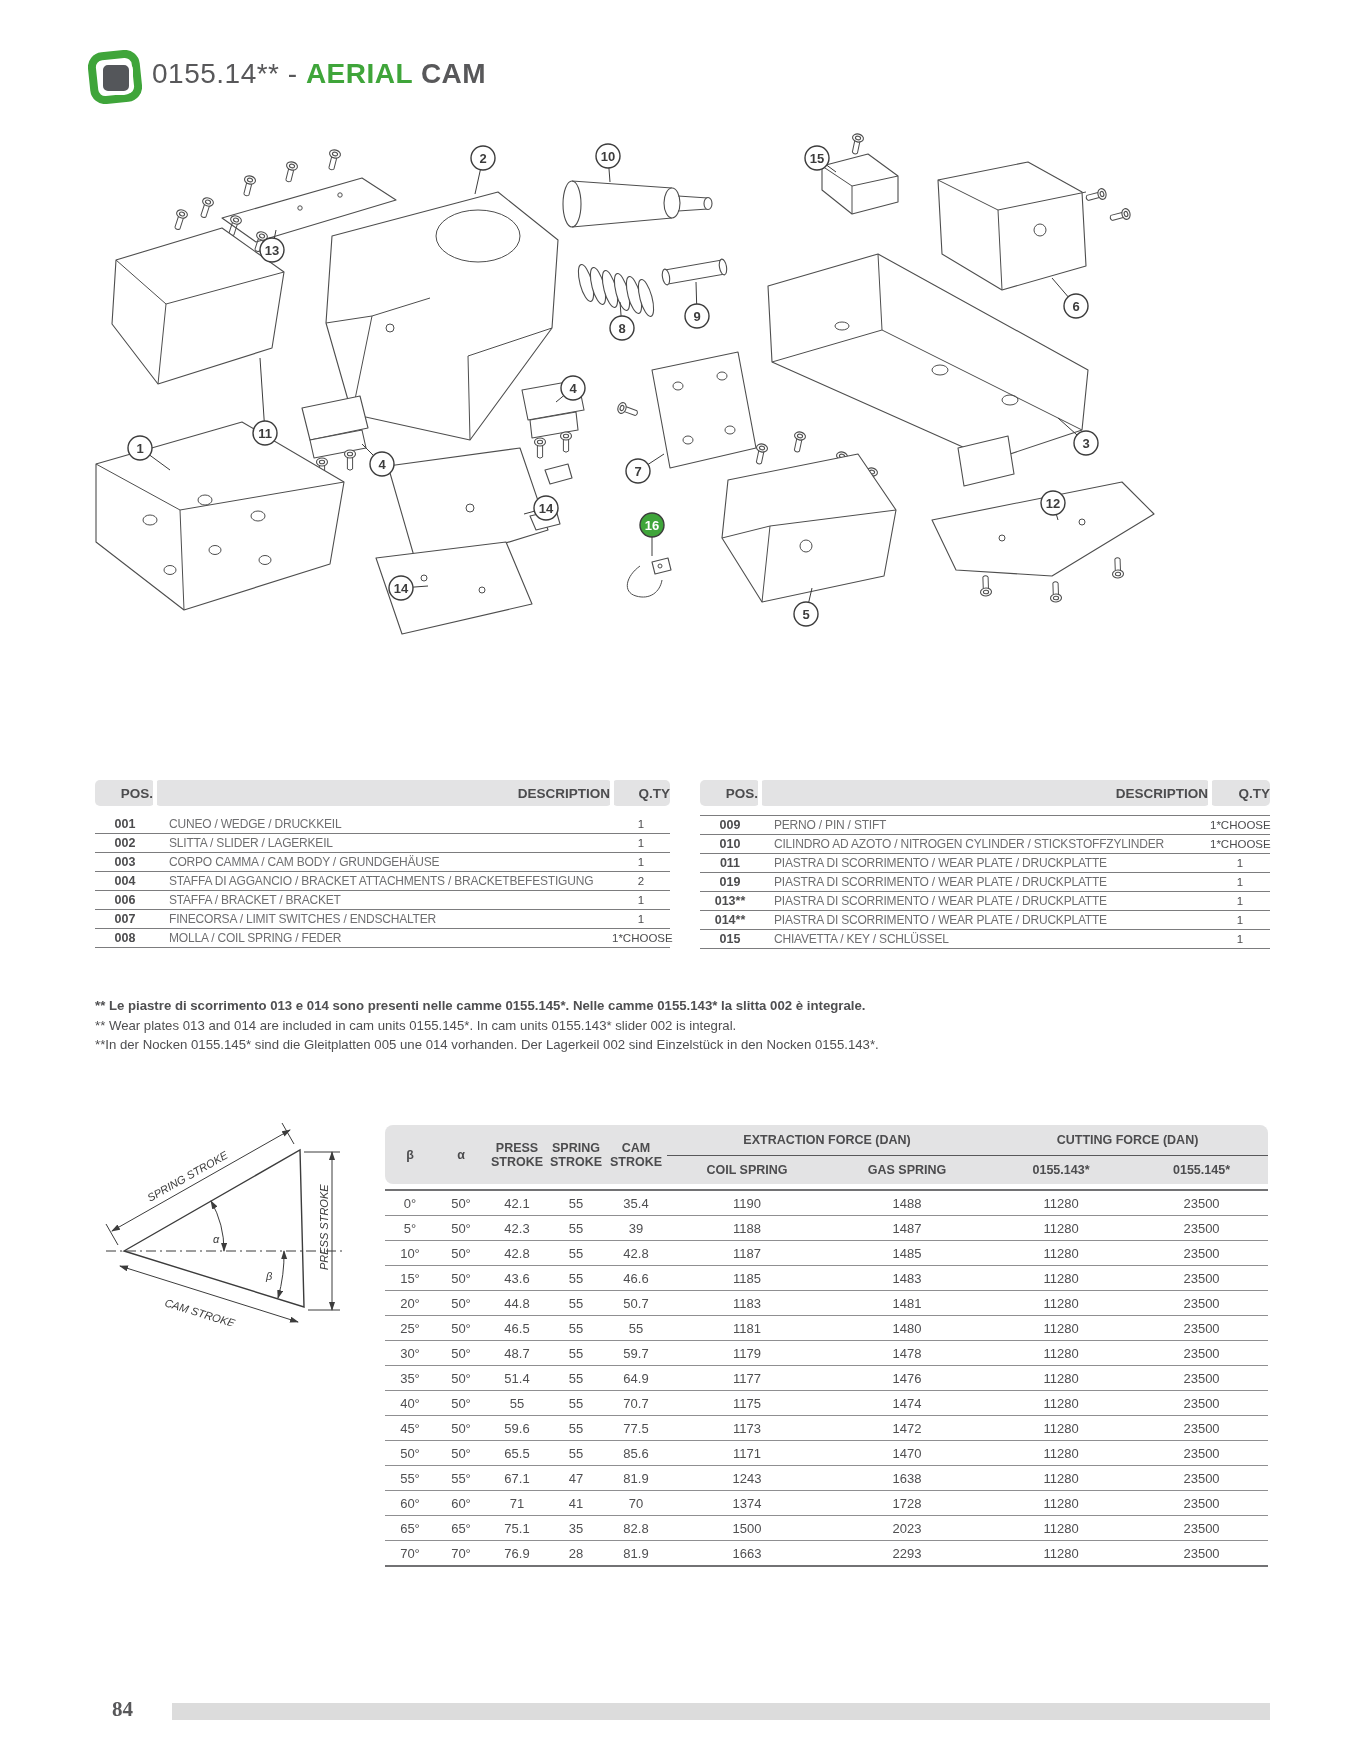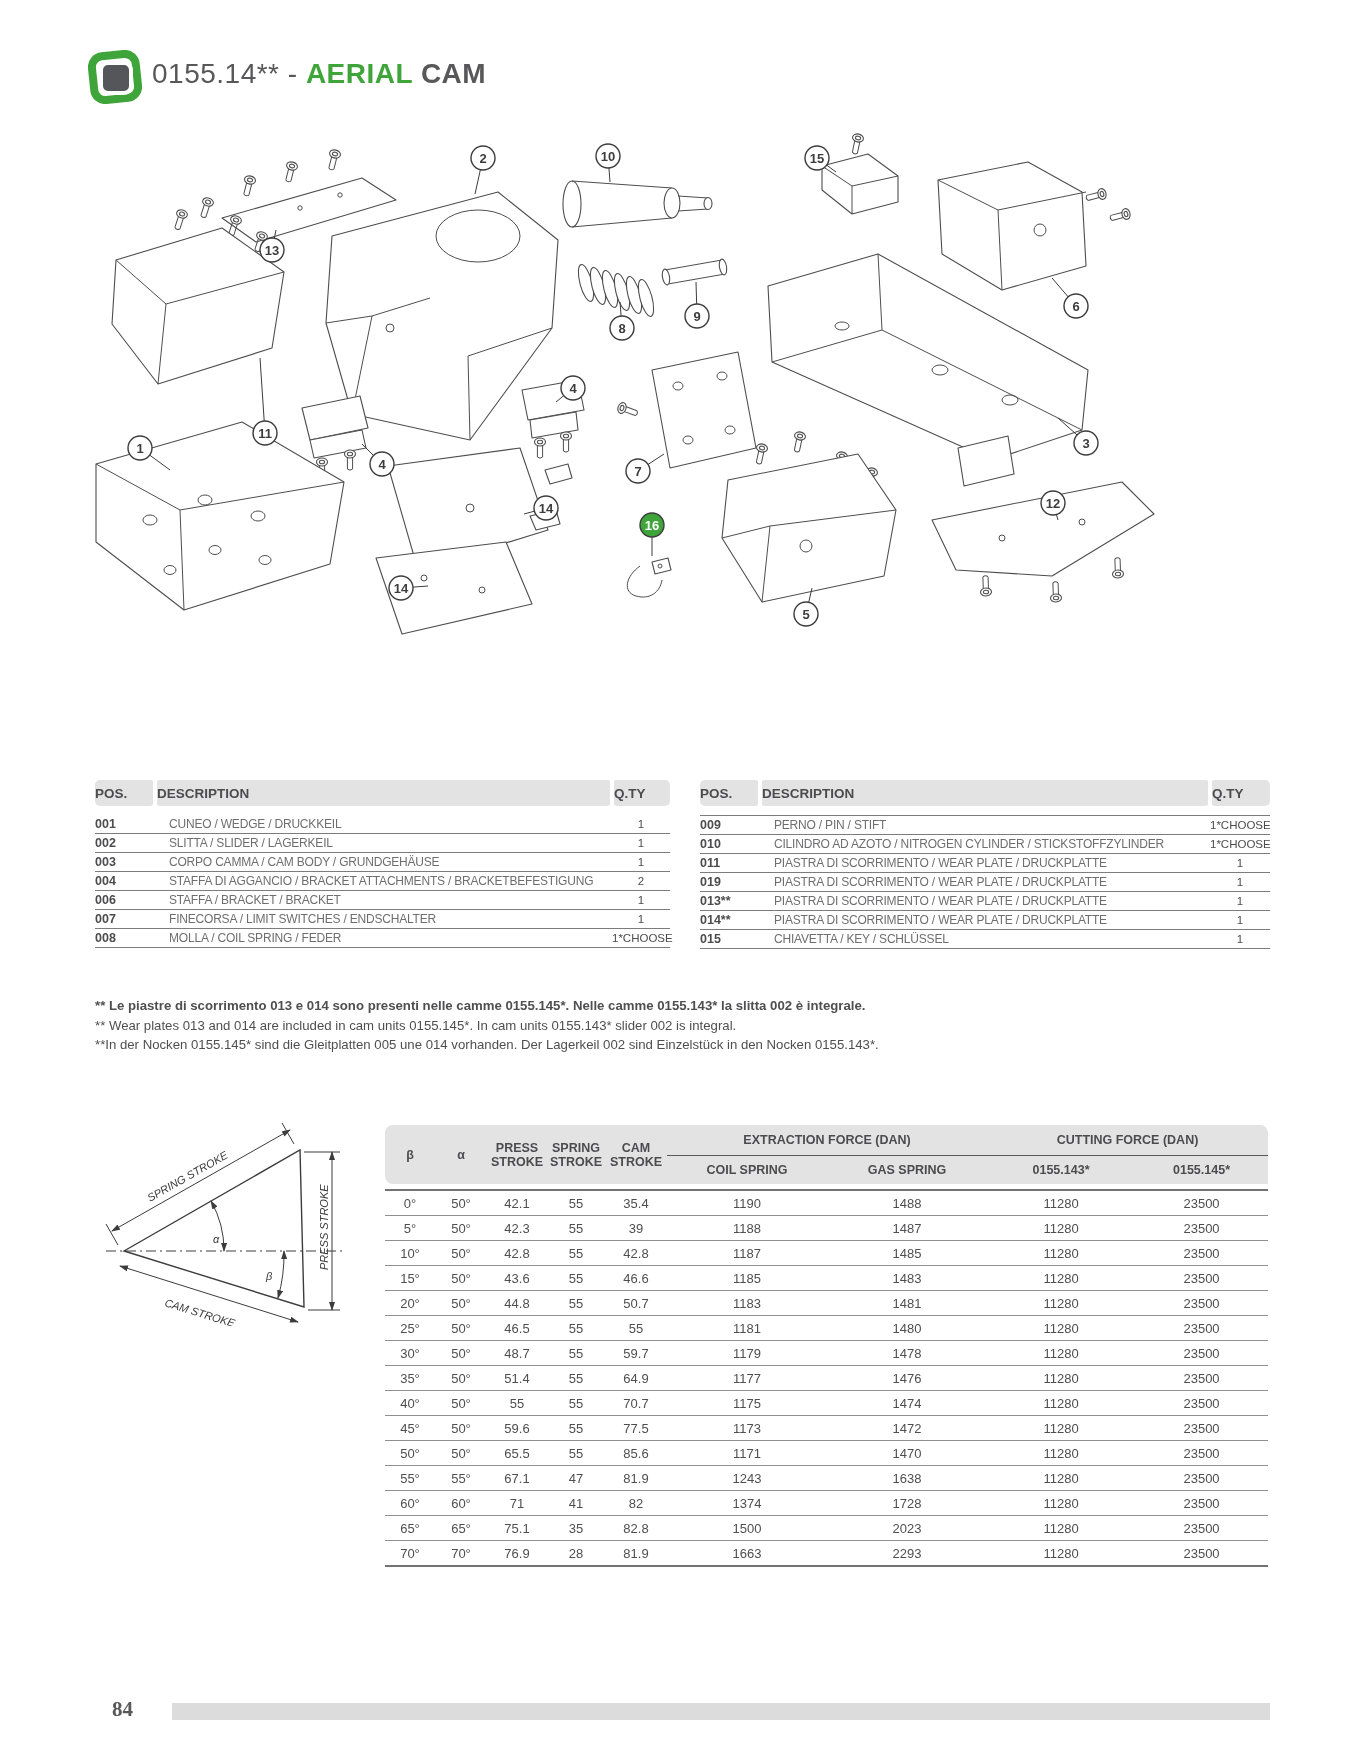--- a/index.html
+++ b/index.html
@@ -22,29 +22,29 @@
   #diagram .callout-line{stroke:#3c3c3c;stroke-width:1;}
   #diagram .callout-circle{stroke:#3c3c3c;stroke-width:1.4;}
   #diagram text{font-family:"Liberation Sans",sans-serif;font-weight:700;font-size:13px;}
 
   
   table.parts{border-collapse:collapse;table-layout:fixed;}
   #parts-left{left:95px;top:780px;width:575px;}
   #parts-right{left:700px;top:780px;width:570px;}
   table.parts thead th{
     background:#e3e3e4;height:26px;font-size:13.5px;font-weight:700;color:#4c4c4e;
-    text-align:left;border-radius:5px;border-left:4px solid #fff;padding:0;
+    text-align:right;border-radius:5px;border-left:4px solid #fff;padding:0;
   }
   table.parts thead th:first-child{border-left:none;}
   table.parts tr.spacer td{height:9px;border:none;}
   table.parts tbody td{
     height:18px;border-bottom:1.5px solid #7c7c7e;padding:0;vertical-align:middle;
   }
   table.parts tbody tr.first-lined td{border-top:1.5px solid #7c7c7e;}
-  table.parts td.pos{font-weight:700;font-size:12.5px;color:#4c4c4e;text-align:left;}
+  table.parts td.pos{font-weight:700;font-size:12.5px;color:#4c4c4e;text-align:center;}
   table.parts td.desc{font-size:12px;color:#6e6e70;letter-spacing:-.2px;padding-left:14px;white-space:nowrap;overflow:hidden;}
   table.parts td.qty{font-size:11.5px;color:#4c4c4e;text-align:center;white-space:nowrap;}
 
   
   .footnotes{left:95px;top:996px;width:1050px;font-size:13.2px;line-height:19.5px;color:#4f4f51;}
   .footnotes .fn-bold{font-weight:700;}
 
   
   #stroke-svg{left:92px;top:1100px;}
   #stroke-svg .tln{stroke:#3c3c3c;stroke-width:1.4;fill:none;}
@@ -644,21 +644,21 @@
         <td>1243</td>
         <td>1638</td>
         <td>11280</td>
         <td>23500</td>
       </tr>
       <tr>
         <td>60°</td>
         <td>60°</td>
         <td>71</td>
         <td>41</td>
-        <td>82</td>
+        <td>70</td>
         <td>1374</td>
         <td>1728</td>
         <td>11280</td>
         <td>23500</td>
       </tr>
       <tr>
         <td>65°</td>
         <td>65°</td>
         <td>75.1</td>
         <td>35</td>

